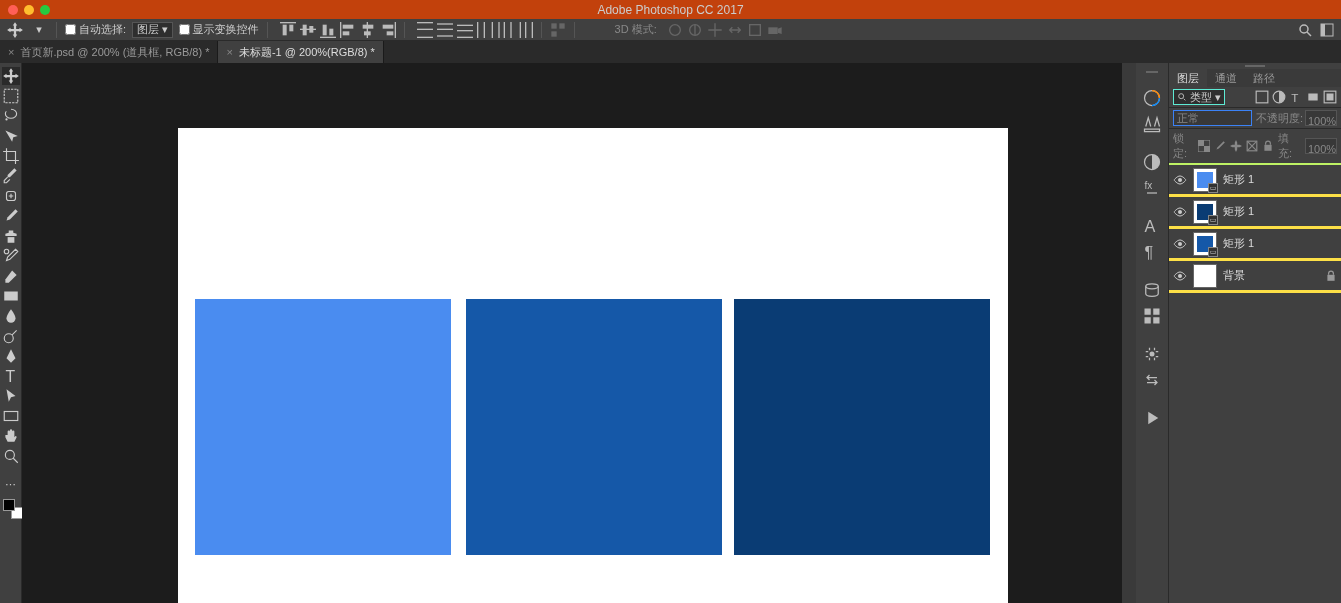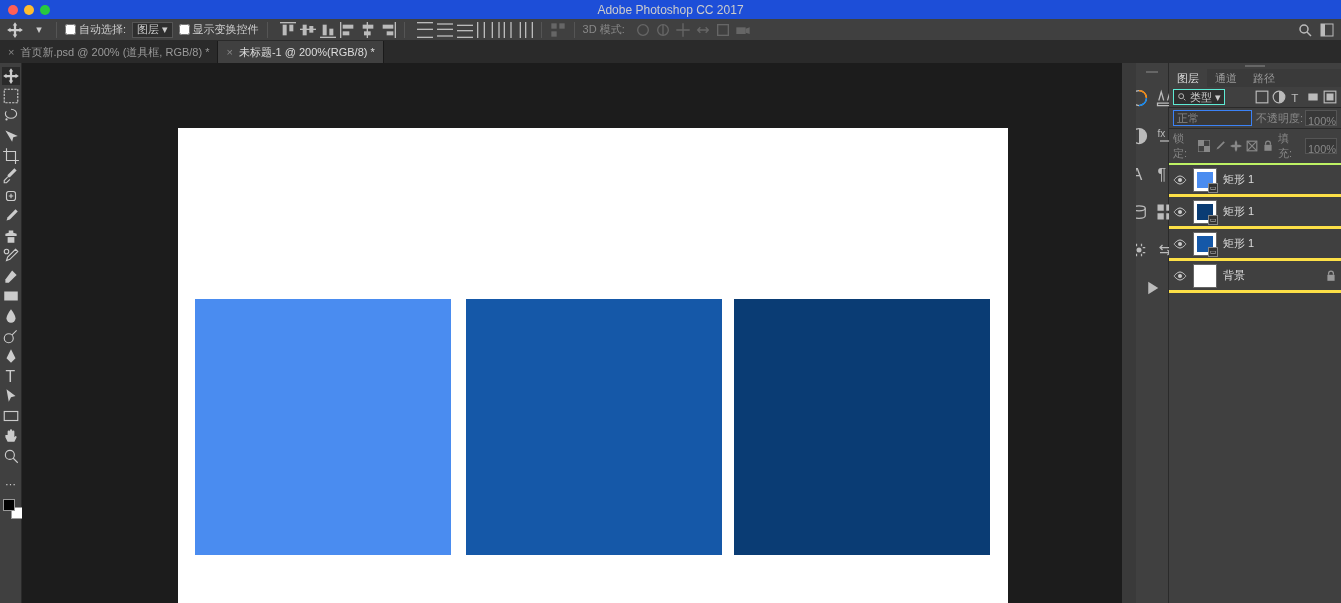--- a/index.html
+++ b/index.html
@@ -1,37 +1,37 @@
 <!DOCTYPE html>
 <html><head>
   <meta charset="utf-8">
   <style>
     * { margin: 0; padding: 0; box-sizing: border-box; font-family: -apple-system, "Helvetica Neue", Arial, sans-serif; }
     body { background: #2a2a2a; color: #ccc; font-size: 11px; height: 603px; width: 1341px; overflow: hidden; }
     
     
-    .titlebar { height: 19px; background: #1d4ed8; display: flex; align-items: center; position: relative; }
+    .titlebar { height: 19px; background: #c2410c; display: flex; align-items: center; position: relative; }
     .traffic-lights { display: flex; gap: 6px; padding-left: 8px; }
     .traffic-light { width: 10px; height: 10px; border-radius: 50%; }
     .tl-red { background: #ff5f56; }
     .tl-yellow { background: #ffbd2e; }
     .tl-green { background: #27c93f; }
     .titlebar-title { position: absolute; left: 50%; transform: translateX(-50%); color: #ccc; font-size: 12px; }
 
     
     .options-bar { height: 22px; background: #404040; border-bottom: 1px solid #2a2a2a; display: flex; align-items: center; padding: 0 6px; gap: 6px; }
     .opt-tool { width: 18px; height: 18px; display:flex; align-items:center; justify-content:center; color:#ccc; }
     .opt-chk { display:flex; align-items:center; gap:3px; color:#ccc; }
     .opt-chk input { width:11px; height:11px; }
     .opt-sel { background:#2e2e2e; border:1px solid #555; color:#ccc; padding:0 4px; height:16px; display:flex; align-items:center; gap:3px;}
     .opt-icons { display:flex; gap:4px; margin-left:4px; }
     .opt-icon { width:16px; height:16px; display:flex; align-items:center; justify-content:center; color:#bbb; }
     .opt-icon.dim { color:#666; }
     .opt-divider { width:1px; height:16px; background:#555; margin:0 2px;}
-    .opt-label { color:#888; }
+    .opt-label { color:#888;margin-left:32px; }
     .opt-right { margin-left:auto; display:flex; gap:6px; }
 
     
     .doc-tabs { height: 22px; background: #2a2a2a; display:flex; align-items:stretch; }
     .doc-tab { display:flex; align-items:center; padding: 0 8px; color:#999; gap:6px; border-right:1px solid #1a1a1a; }
     .doc-tab.active { background:#404040; color:#ddd; }
     .doc-tab-close { color:#888; cursor:pointer; }
 
     
     .workspace { display:flex; height: calc(603px - 19px - 22px - 22px); }
@@ -50,21 +50,21 @@
     .canvas { position:absolute; left:156px; top:65px; width:830px; height:540px; background:#fff; }
     .rect { position:absolute; top:171px; width:256px; height:256px; }
     .rect1 { left:17px; background:#4a8cf0; }
     .rect2 { left:288px; background:#1558a8; }
     .rect3 { left:556px; background:#0a3c74; }
     .vscroll { width:14px; background:#3a3a3a; }
 
     
     .right-dock { width:205px; display:flex; background:#2a2a2a; }
     .dock-strip { width:33px; background:#404040; border-right:1px solid #2a2a2a; display:flex; flex-direction:column; align-items:center; padding-top:8px; gap:10px; }
-    .dock-strip-group { display:flex; flex-direction:row; gap:6px; padding:4px 0; }
+    .dock-strip-group { display:flex; flex-direction:column; gap:6px; padding:4px 0; }
     .dock-icon { width:20px; height:20px; display:flex; align-items:center; justify-content:center; color:#bbb; cursor:pointer; }
     .dock-handle { width:20px; height:3px; display:flex; justify-content:center; }
     .dock-handle::before { content:""; width:12px; height:2px; background:#666; }
 
     
     .panels { flex:1; background:#404040; display:flex; flex-direction:column; }
     .panel-handle { height:6px; display:flex; align-items:center; justify-content:center; }
     .panel-handle::before { content:""; width:20px; height:2px; background:#666; }
     .panel-tabs { height:18px; display:flex; align-items:stretch; background:#3a3a3a; }
     .panel-tab { padding:0 8px; display:flex; align-items:center; color:#999; cursor:pointer; }

